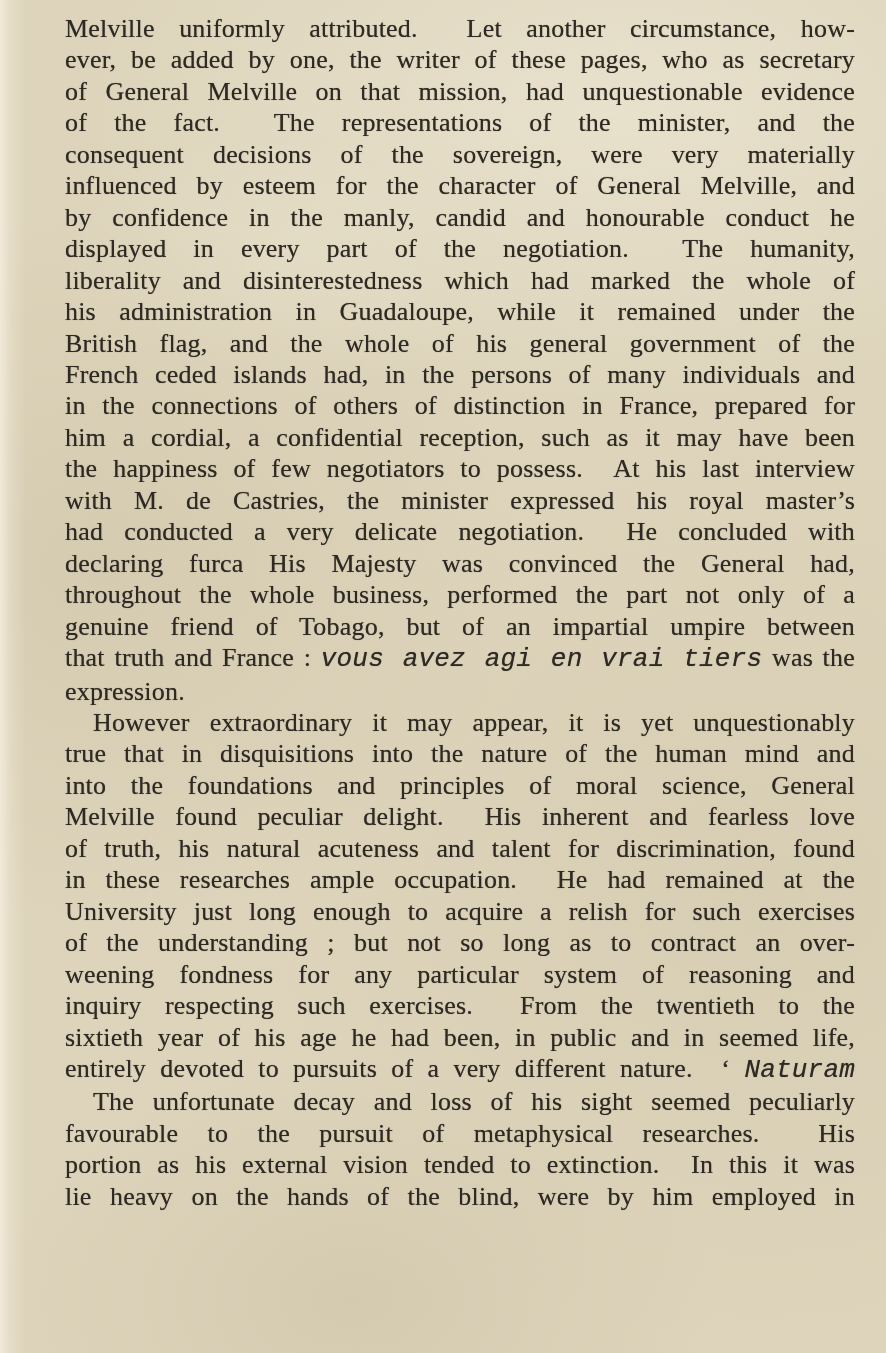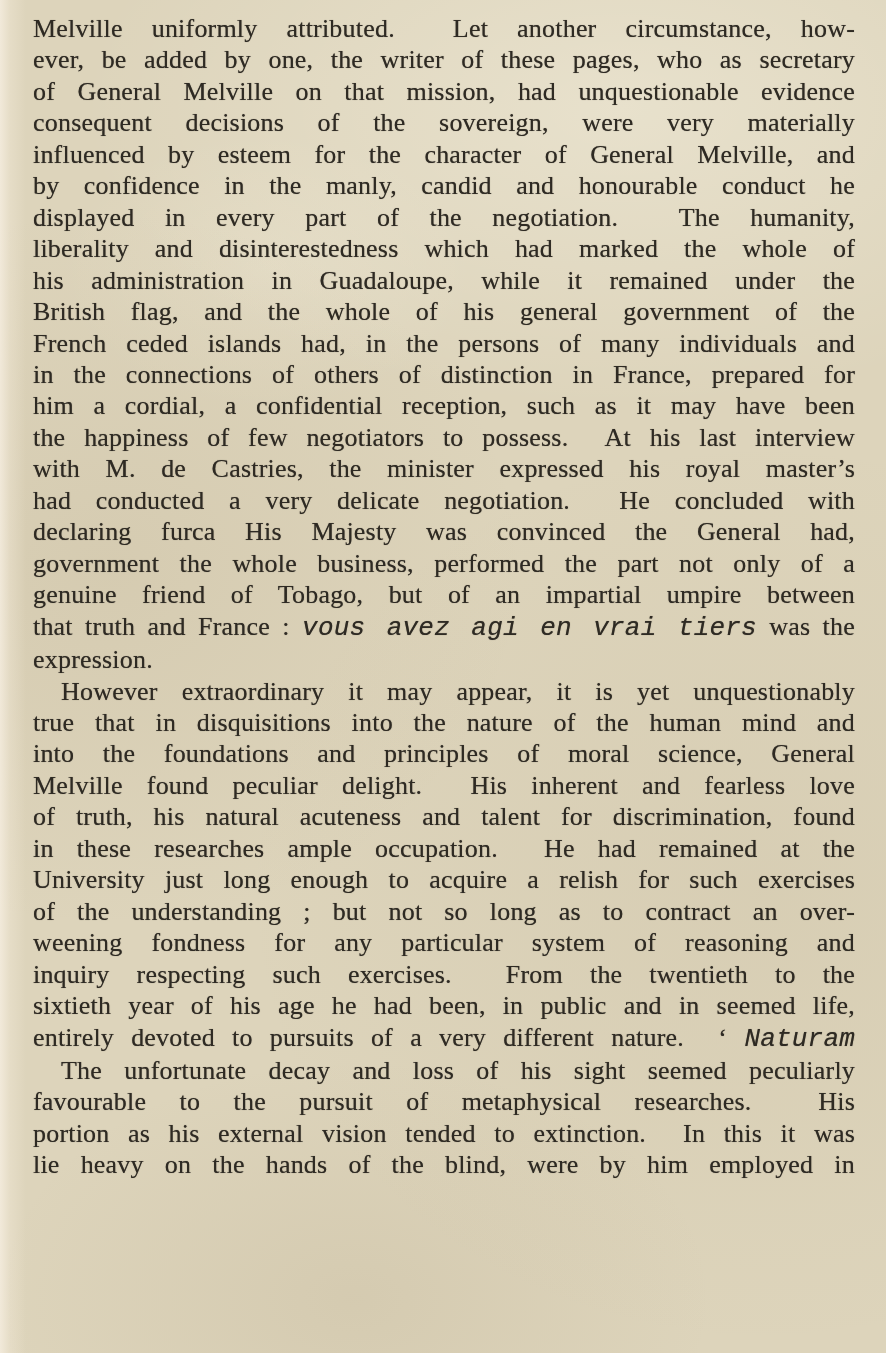--- a/index.html
+++ b/index.html
@@ -23,48 +23,49 @@
   }
   .text-block {
     position: absolute;
     left: 33px; top: 13px; width: 822px;
     color: #2e2a23;
     font-size: 26px;
     line-height: 31.45px;
     letter-spacing: 0.2px;
     text-shadow: 0 0 0.8px rgba(46,42,35,0.65);
   }
-  .line { text-align: justify; text-align-last: justify; }
+  .line { text-align: justify; text-align-last: justify; margin-left: 32px; }
   .line.endline { text-align-last: left; }
   .line.indent { text-indent: 28px; }
   .it { font-style: italic; font-family: Liberation Mono, monospace; }
 </style>
 </head>
 <body>
 
 <div class="page">
   <div class="text-block">
       <div class="line"><span>Melville uniformly attributed.&nbsp; Let another circumstance, how-</span></div>
       <div class="line"><span>ever, be added by one, the writer of these pages, who as secretary</span></div>
       <div class="line"><span>of General Melville on that mission, had unquestionable evidence</span></div>
+      <div class="line"><span>of the fact.&nbsp; The representations of the minister, and the</span></div>
       <div class="line"><span>consequent decisions of the sovereign, were very materially</span></div>
       <div class="line"><span>influenced by esteem for the character of General Melville, and</span></div>
       <div class="line"><span>by confidence in the manly, candid and honourable conduct he</span></div>
       <div class="line"><span>displayed in every part of the negotiation.&nbsp; The humanity,</span></div>
       <div class="line"><span>liberality and disinterestedness which had marked the whole of</span></div>
       <div class="line"><span>his administration in Guadaloupe, while it remained under the</span></div>
       <div class="line"><span>British flag, and the whole of his general government of the</span></div>
       <div class="line"><span>French ceded islands had, in the persons of many individuals and</span></div>
       <div class="line"><span>in the connections of others of distinction in France, prepared for</span></div>
       <div class="line"><span>him a cordial, a confidential reception, such as it may have been</span></div>
       <div class="line"><span>the happiness of few negotiators to possess.&nbsp; At his last interview</span></div>
       <div class="line"><span>with M. de Castries, the minister expressed his royal master’s</span></div>
       <div class="line"><span>had conducted a very delicate negotiation.&nbsp; He concluded with</span></div>
       <div class="line"><span>declaring furca His Majesty was convinced the General had,</span></div>
-      <div class="line"><span>government the whole business, performed the part not only of a</span></div>
+      <div class="line"><span>throughout the whole business, performed the part not only of a</span></div>
       <div class="line"><span>genuine friend of Tobago, but of an impartial umpire between</span></div>
       <div class="line"><span>that truth and France : </span><span class="it">vous avez agi en vrai tiers</span><span> was the</span></div>
       <div class="line endline"><span>expression.</span></div>
       <div class="line indent"><span>However extraordinary it may appear, it is yet unquestionably</span></div>
       <div class="line"><span>true that in disquisitions into the nature of the human mind and</span></div>
       <div class="line"><span>into the foundations and principles of moral science, General</span></div>
       <div class="line"><span>Melville found peculiar delight.&nbsp; His inherent and fearless love</span></div>
       <div class="line"><span>of truth, his natural acuteness and talent for discrimination, found</span></div>
       <div class="line"><span>in these researches ample occupation.&nbsp; He had remained at the</span></div>
       <div class="line"><span>University just long enough to acquire a relish for such exercises</span></div>

